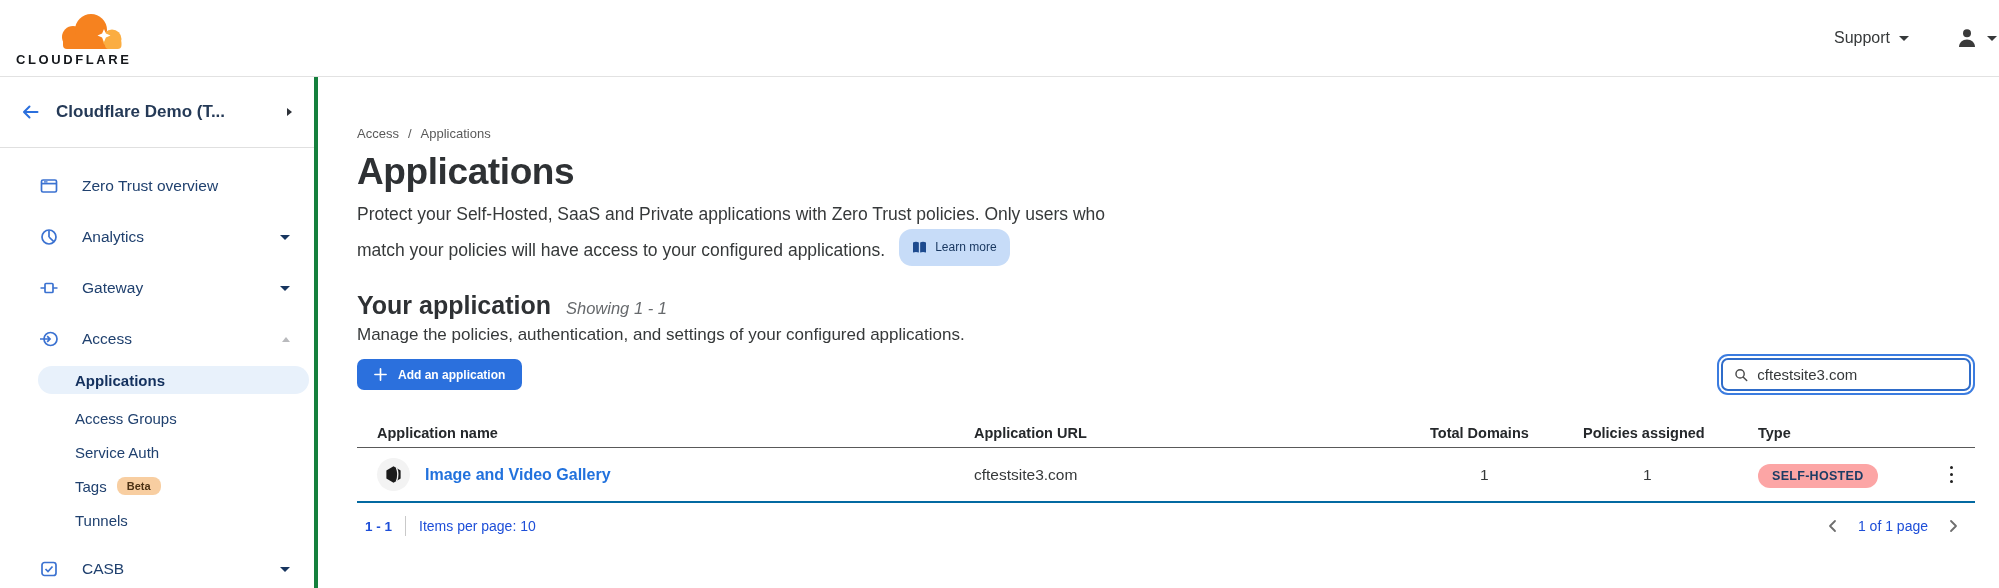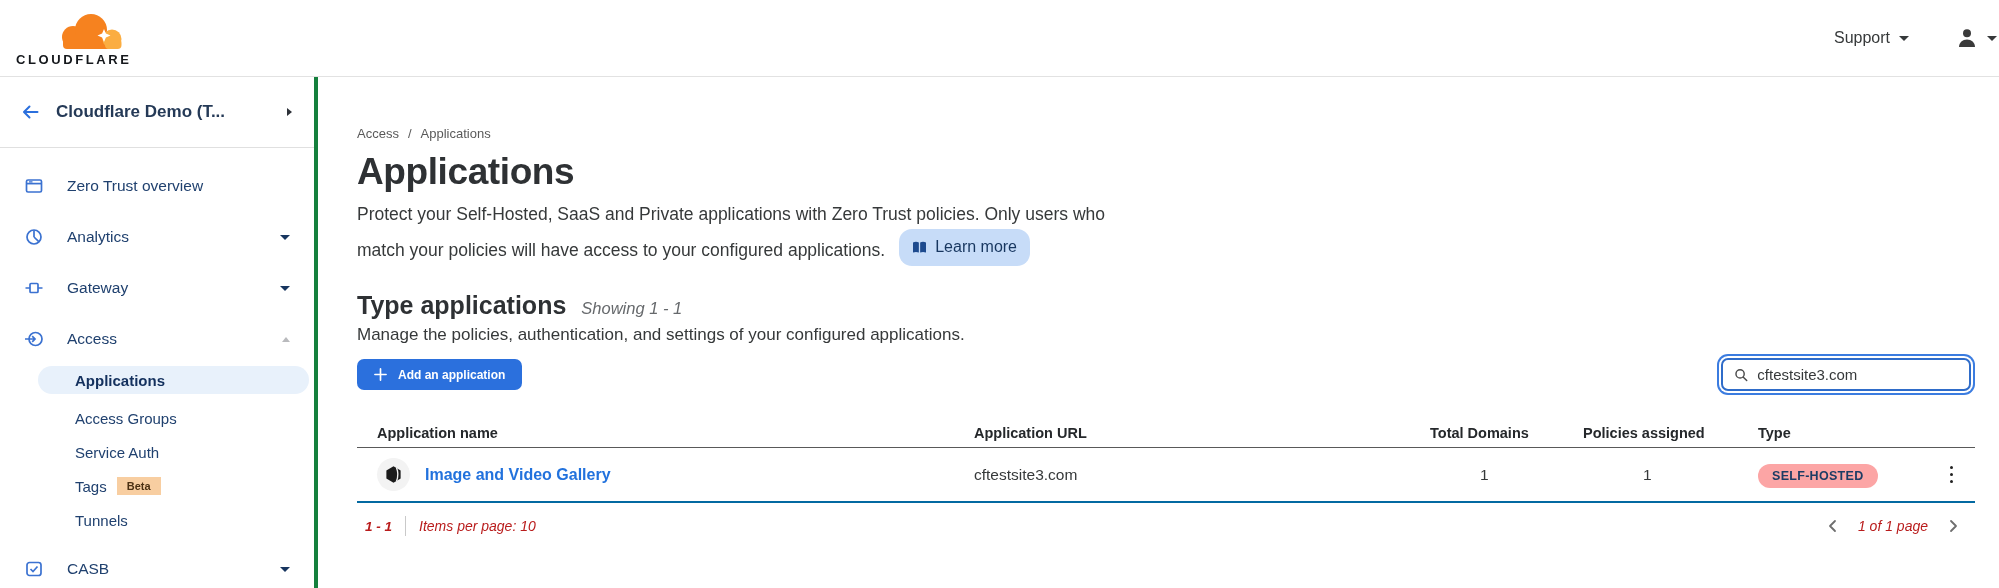--- a/index.html
+++ b/index.html
@@ -22,36 +22,36 @@
   .caret-right { width:0; height:0; border-top:4.5px solid transparent; border-bottom:4.5px solid transparent; border-left:5.5px solid #2d3138; }
 
   
   .frame { display:flex; height:511px; }
 
   
   .sidebar { width:318px; border-right:4px solid #15803d; flex-shrink:0; }
   .side-head { height:71px; border-bottom:1px solid #e0e0e0; display:flex; align-items:center; padding:0 22px 0 20px; gap:15px; cursor:pointer; }
   .side-head .acct { font-size:17px; font-weight:700; color:#253a57; white-space:nowrap; }
   .side-head .caret-right { margin-left:auto; }
-  .nav-item { display:flex; align-items:center; height:40px; padding-left:24px; gap:23px; font-size:15.5px; color:#20416f; cursor:pointer; }
+  .nav-item { display:flex; align-items:center; height:40px; padding-left:39px; gap:23px; font-size:15.5px; color:#20416f; cursor:pointer; }
   .nav-item .ic { width:20px; height:20px; display:flex; }
   .nav-item .ct { margin-left:auto; margin-right:24px; }
   .sub-item { display:flex; align-items:center; height:28px; padding-left:75px; font-size:15px; color:#20416f; cursor:pointer; }
   .sub-item.selected { background:#e8f1fb; border-radius:14px; margin-left:38px; margin-right:5px; padding-left:37px; font-weight:700; color:#14315e; }
-  .beta { background:#f8cea1; color:#4c3113; font-size:11px; font-weight:600; padding:3px 10px; border-radius:0; margin-left:10px; }
+  .beta { background:#f8cea1; color:#4c3113; font-size:11px; font-weight:600; padding:3px 10px; border-radius:8px; margin-left:10px; }
   .mt18{margin-top:18px} .mt11{margin-top:11px} .mt7{margin-top:7px} .mt10{margin-top:10px} .mt6{margin-top:6px} .mt15{margin-top:15px}
 
   
   .main { flex:1; padding:49px 24px 0 39px; }
   .breadcrumb { display:flex; gap:9px; font-size:13px; color:#595959; }
   .breadcrumb .bc-link { cursor:pointer; }
   h1.title { font-size:37px; font-weight:700; color:#2e3134; margin-top:10px; letter-spacing:-0.4px; }
   .intro { margin-top:6px; font-size:17.5px; line-height:30px; color:#36393a; }
   .learn-badge { display:inline-flex; align-items:center; gap:8px; background:#c7dcf8; color:#17365f;
-    font-size:16px; font-weight:400; padding:3px 13px 4px; border-radius:13px; margin-left:14px; vertical-align:2px; cursor:pointer; }
+    font-size:12px; font-weight:400; padding:3px 13px 4px; border-radius:13px; margin-left:14px; vertical-align:2px; cursor:pointer; }
   .sec-head { margin-top:25px; display:flex; align-items:baseline; gap:15px; }
   .sec-head h2 { font-size:25px; font-weight:700; color:#2e3134; }
   .showing { font-style:italic; font-size:16.5px; color:#66696c; }
   .subtext { margin-top:5px; font-size:17px; color:#36393a; }
 
   .controls { margin-top:13px; display:flex; justify-content:space-between; align-items:center; }
   .btn-add { background:#2b70dd; border:none; color:#fff; height:31px; padding:0 17px; border-radius:7px;
     display:flex; align-items:center; gap:11px; font-size:12px; font-weight:600; font-family:inherit; cursor:pointer; }
   .search-wrap { width:250px; height:33px; border:2px solid #2f6cc9; border-radius:7px;
     box-shadow:0 0 0 2px #fff, 0 0 0 4px #3b7ce0; display:flex; align-items:center; gap:9px; padding:0 11px; margin-right:4px; background:#fff; }
@@ -70,21 +70,21 @@
   .col-menu { flex:1; display:flex; justify-content:flex-end; padding-right:14px; }
   .trow .col-dom { padding-left:50px; }
   .trow .col-pol { padding-left:60px; }
   .app-ic { width:33px; height:33px; border-radius:50%; background:#f3f3f3; display:flex; align-items:center; justify-content:center; margin-right:15px; }
   .app-link { color:#2272dd; font-weight:600; font-size:16px; cursor:pointer; }
   .type-badge { background:#fca5a5; color:#1d3c64; font-size:12.5px; font-weight:700; padding:5px 14px; border-radius:13px; letter-spacing:0.3px; }
   .kebab { display:flex; flex-direction:column; gap:3.5px; padding:6px 8px; cursor:pointer; }
   .kebab i { width:3.5px; height:3.5px; border-radius:50%; background:#222; }
 
   
-  .tfoot { display:flex; align-items:center; height:46px; font-size:14px; color:#b91c1c;font-style:italic; }
+  .tfoot { display:flex; align-items:center; height:46px; font-size:14px; color:#1d4ed8; }
   .range { font-size:13.5px; font-weight:700; padding-left:8px; }
   .vdiv { width:1px; height:20px; background:#c9c9c9; margin:0 13px; }
   .pager { margin-left:auto; display:flex; align-items:center; gap:17px; padding-right:14px; }
   .pg-btn { display:flex; cursor:pointer; }
 </style>
 </head>
 <body>
 
 <div class="topbar">
   <div class="logo">
@@ -214,21 +214,21 @@
       <div>Protect your Self-Hosted, SaaS and Private applications with Zero Trust policies. Only users who</div>
       <div><span>match your policies will have access to your configured applications.</span><span class="learn-badge">
             <svg width="15" height="13" viewBox="0 0 16 14">
               <path fill="#1d4a8e" d="M1 1.6 c2.2-.9 4.3-.9 6.3 0 V12.4 c-2-.9-4.1-.9-6.3 0 Z M15 1.6 c-2.2-.9-4.3-.9-6.3 0 V12.4 c2-.9 4.1-.9 6.3 0 Z"></path>
             </svg>
             <span>Learn more</span>
           </span></div>
     </div>
 
     <div class="sec-head">
-      <h2>Type applications</h2>
+      <h2>Your application</h2>
       <span class="showing">Showing 1 - 1</span>
     </div>
     <div class="subtext">Manage the policies, authentication, and settings of your configured applications.</div>
 
     <div class="controls">
       <button class="btn-add">
         <svg width="13" height="13" viewBox="0 0 14 14" fill="none" stroke="#fff" stroke-width="1.8" stroke-linecap="round">
             <path d="M7 1 V13 M1 7 H13"></path>
           </svg>
         <span>Add an application</span>

